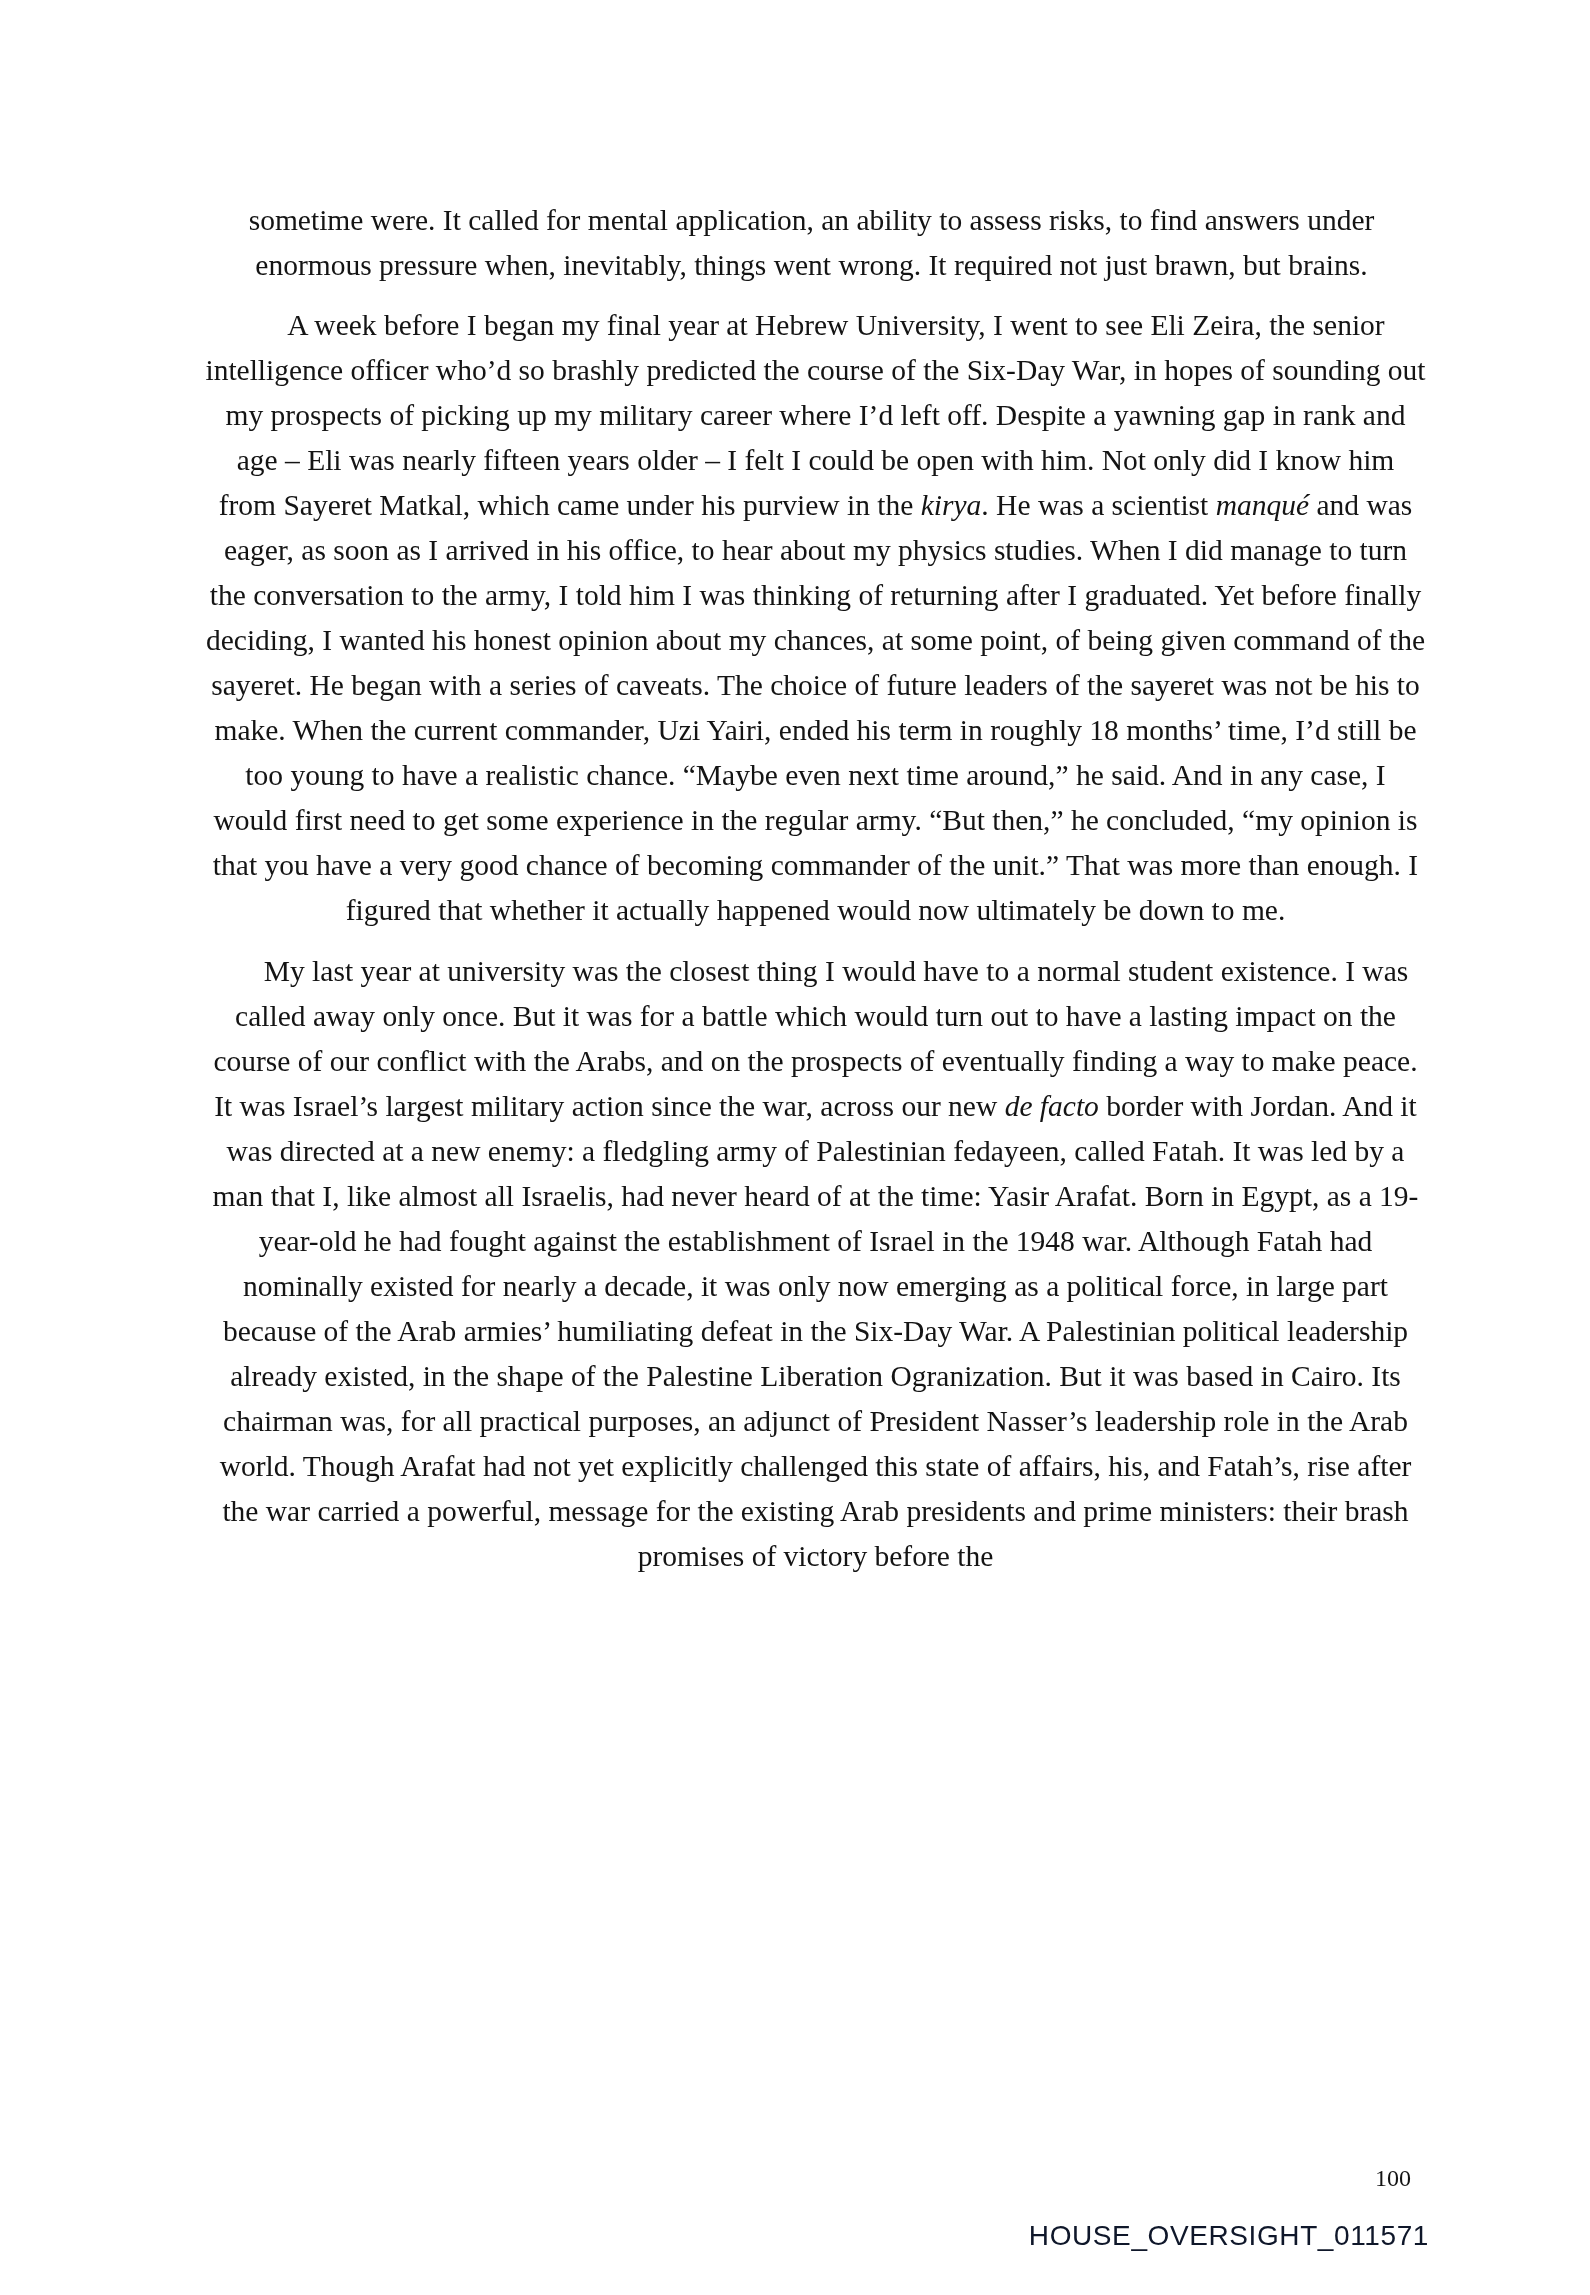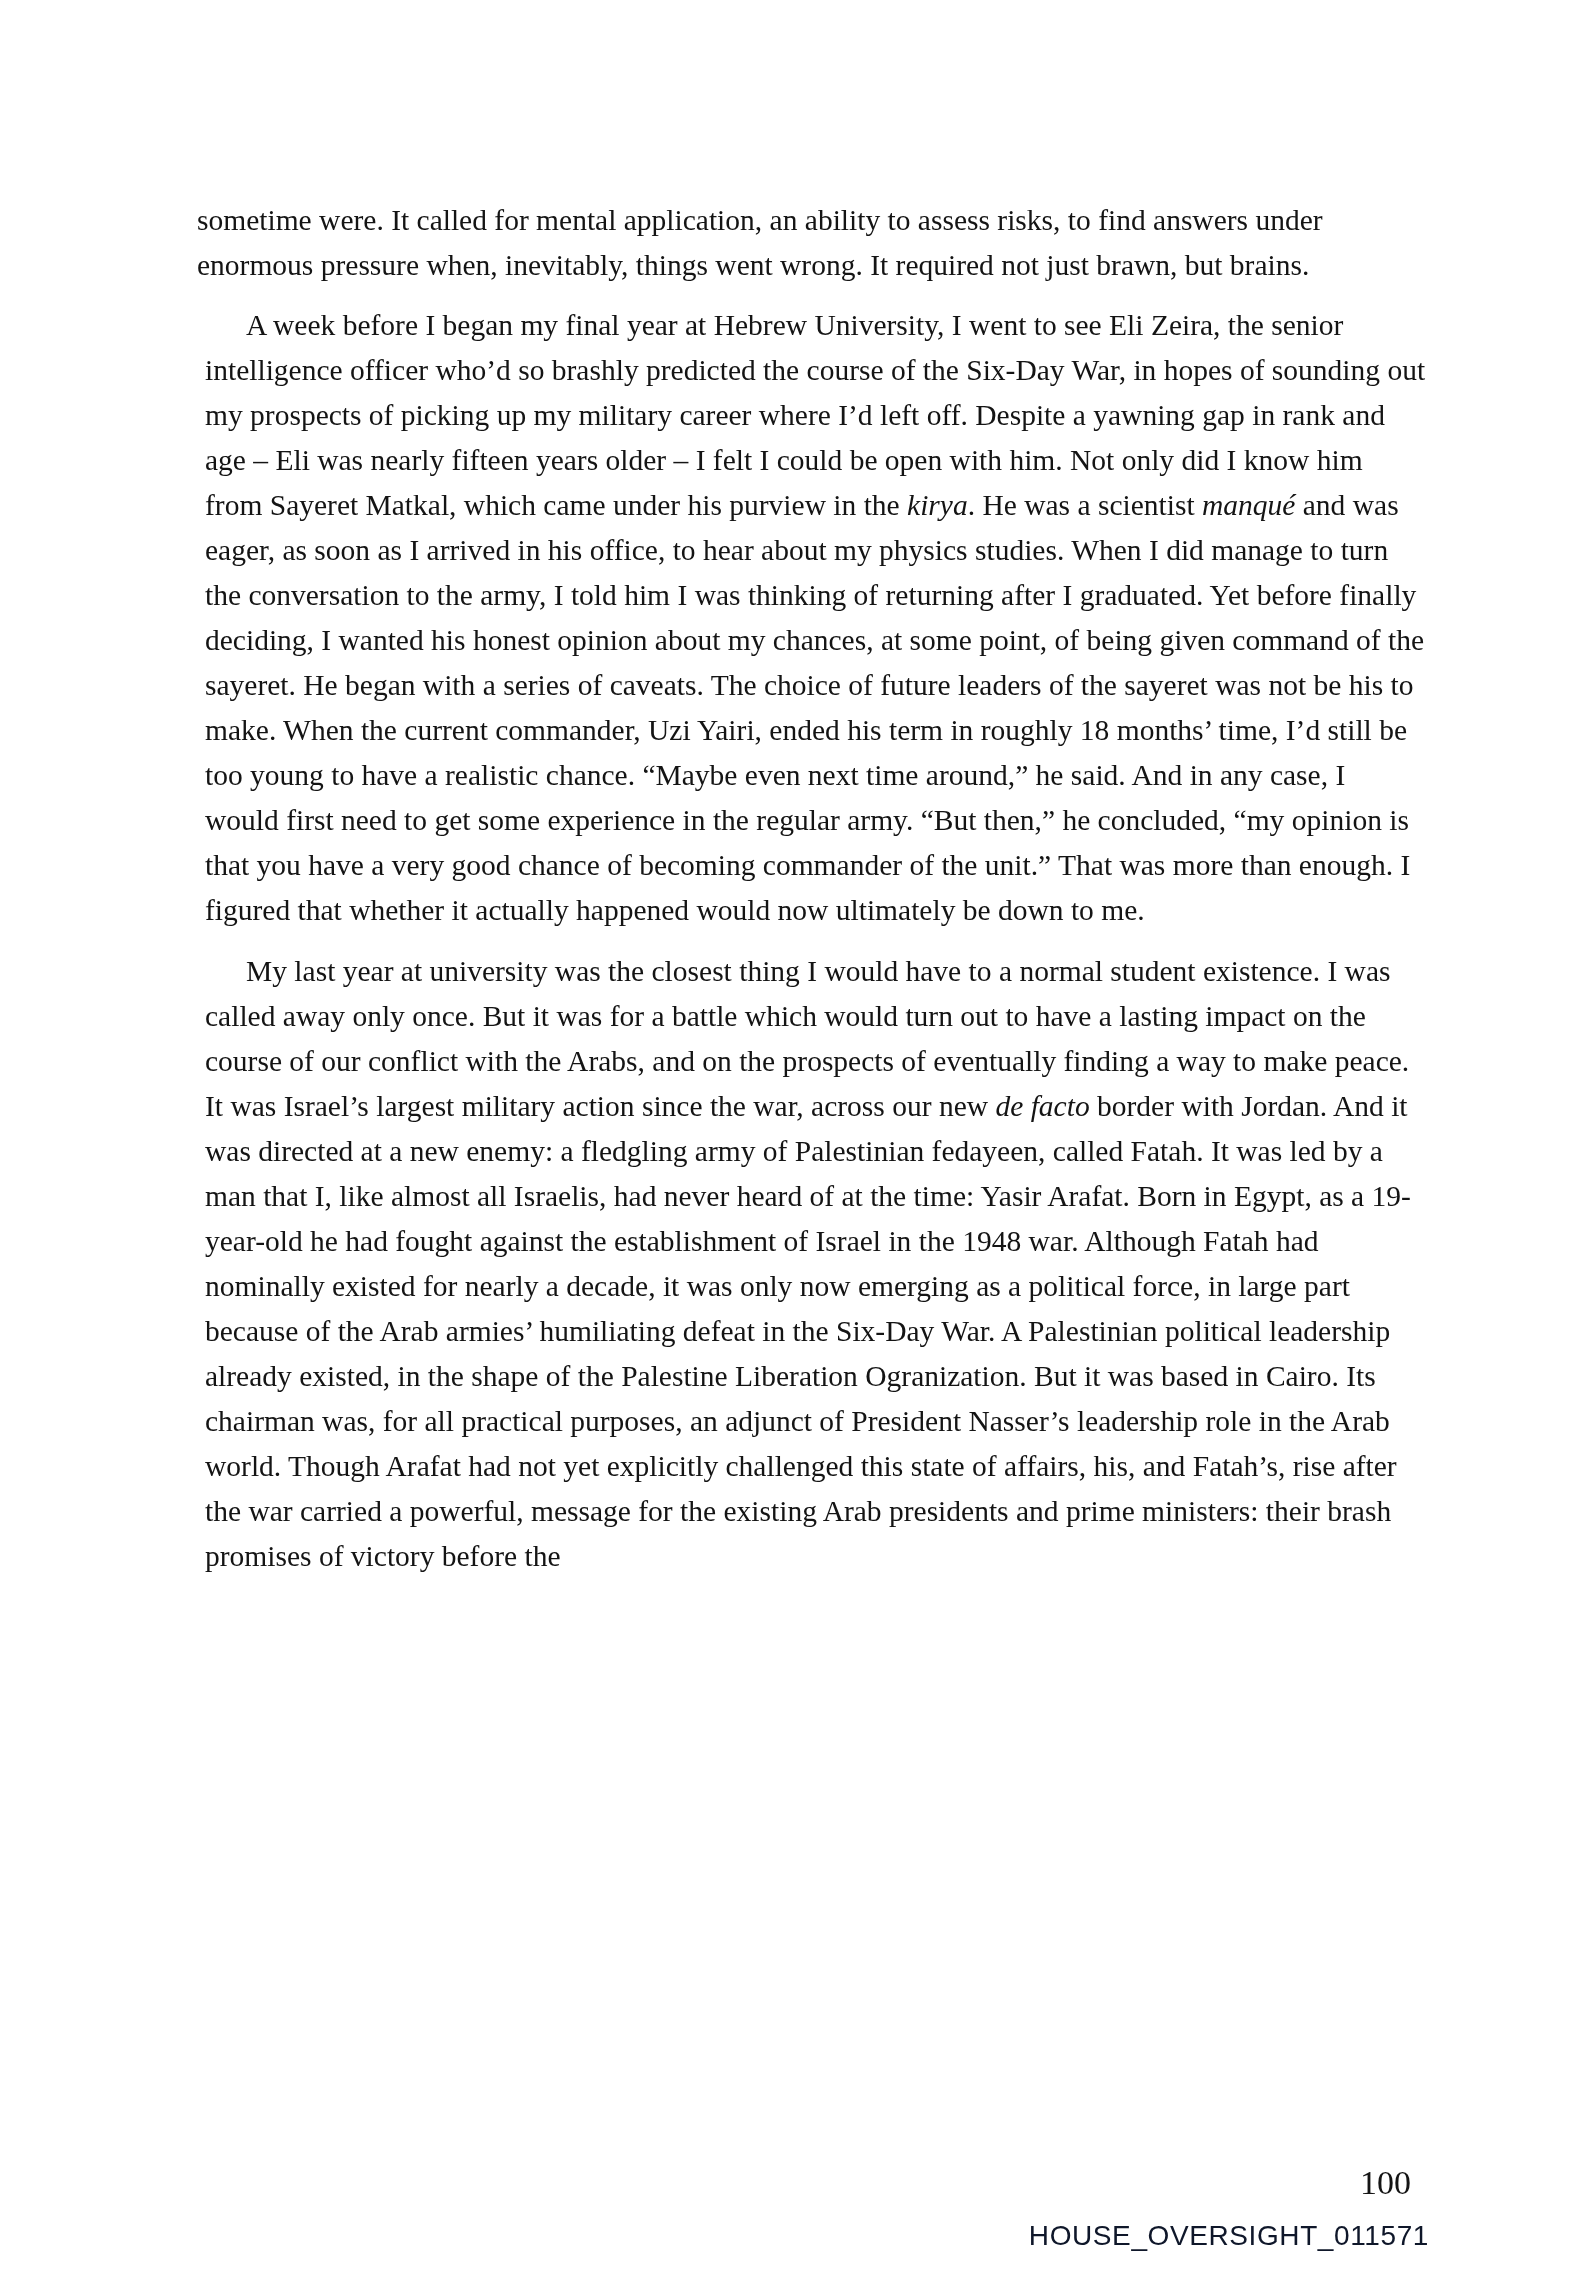--- a/index.html
+++ b/index.html
@@ -1,15 +1,15 @@
 <!DOCTYPE html>
 <html style="font-size:10.3px"><head>
 <meta charset="utf-8">
 <style>
-  * { box-sizing: border-box; }
+  * { box-sizing: border-box; text-align: center; }
   html, body {
     margin: 0;
     padding: 0;
     background: #ffffff;
   }
   .page {
     position: relative;
     width: 1591px;
     height: 2295px;
     background: #ffffff;
@@ -33,21 +33,21 @@
     text-indent: 41px;
     margin-left: 8px;
   }
   .text-block em {
     font-style: italic;
   }
   .page-number {
     position: absolute;
     right: 180px;
     top: 2166px;
-    font-size: 34px;
+    font-size: 24px;
     line-height: 1;
     color: #141414;
   }
   .footer-id {
     position: absolute;
     right: 162px;
     top: 2222px;
     font-family: "Liberation Sans", "DejaVu Sans", sans-serif;
     font-size: 28px;
     line-height: 1;

